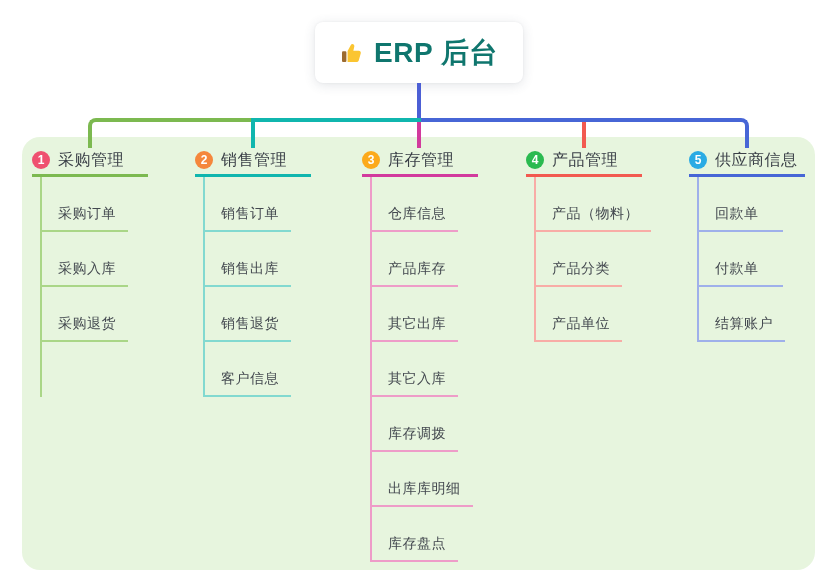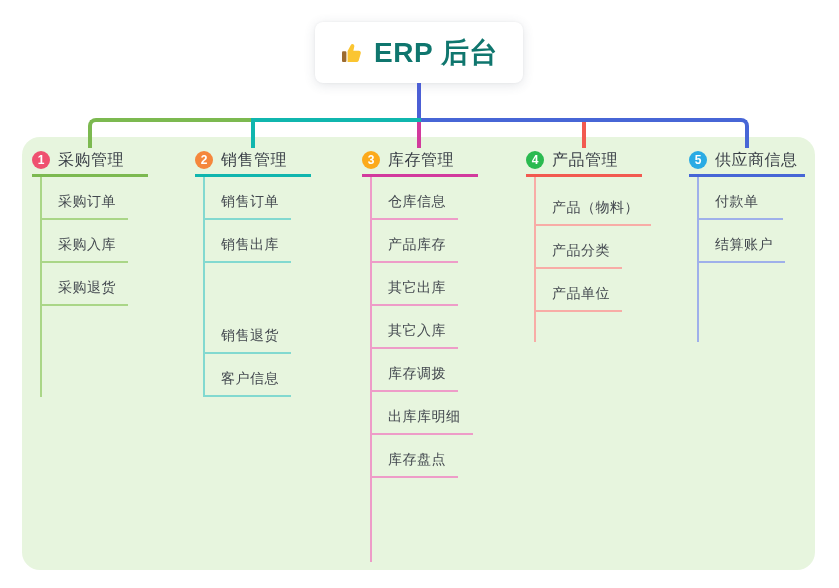--- a/index.html
+++ b/index.html
@@ -20,21 +20,21 @@
 
   
   .branch{position:absolute;top:148px;width:150px;}
   .branch-title{box-sizing:border-box;width:116px;height:29px;display:flex;align-items:center;gap:8px;
     border-bottom:3px solid #888;padding-bottom:2px;cursor:pointer;}
   .badge{flex:0 0 18px;width:18px;height:18px;border-radius:50%;color:#fff;font-size:12px;font-weight:700;
     display:flex;align-items:center;justify-content:center;line-height:1;}
   .branch-title-label{font-size:16px;font-weight:500;color:#3a3f47;white-space:nowrap;letter-spacing:.5px;}
   .spine{position:absolute;left:8px;top:29px;width:2px;}
   .items{position:absolute;left:8px;top:29px;}
-  .item{box-sizing:border-box;height:43px;min-width:86px;width:fit-content;border-bottom:2px solid #ccc;
+  .item{box-sizing:border-box;height:55px;min-width:86px;width:fit-content;border-bottom:2px solid #ccc;
     display:flex;align-items:flex-end;padding:0 12px 7px 18px;cursor:pointer;}
   .item-label{font-size:14px;color:#43484f;white-space:nowrap;letter-spacing:.5px;}
 </style>
 </head>
 <body>
 
 <div id="canvas">
 
   <div class="panel"></div>
 
@@ -79,21 +79,21 @@
         <span class="branch-title-label">销售管理</span>
       </div>
       <div class="spine" style="background: rgb(130, 217, 208); height: 220px;"></div>
       <div class="items">
         <div class="item" style="border-bottom-color: rgb(130, 217, 208);">
           <span class="item-label">销售订单</span>
         </div>
         <div class="item" style="border-bottom-color: rgb(130, 217, 208);">
           <span class="item-label">销售出库</span>
         </div>
-        <div class="item" style="border-bottom-color: rgb(130, 217, 208); margin-top: 48px;">
+        <div class="item" style="border-bottom-color: rgb(130, 217, 208);">
           <span class="item-label">销售退货</span>
         </div>
         <div class="item" style="border-bottom-color: rgb(130, 217, 208); align-items: flex-end;">
           <span class="item-label">客户信息</span>
         </div>
       </div>
     </div>
     <div class="branch" style="left: 362px;">
       <div class="branch-title" style="border-bottom-color: rgb(210, 58, 157);">
         <span class="badge" style="background: rgb(252, 170, 27);">3</span>
@@ -124,38 +124,41 @@
         </div>
       </div>
     </div>
     <div class="branch" style="left: 526px;">
       <div class="branch-title" style="border-bottom-color: rgb(242, 90, 80);">
         <span class="badge" style="background: rgb(43, 186, 80);">4</span>
         <span class="branch-title-label">产品管理</span>
       </div>
       <div class="spine" style="background: rgb(248, 172, 166); height: 165px;"></div>
       <div class="items">
-        <div class="item" style="border-bottom-color: rgb(248, 172, 166); margin-top: 6px;">
+        <div class="item" style="border-bottom-color: rgb(248, 172, 166);">
           <span class="item-label">产品（物料）</span>
         </div>
         <div class="item" style="border-bottom-color: rgb(248, 172, 166);">
           <span class="item-label">产品分类</span>
         </div>
         <div class="item" style="border-bottom-color: rgb(248, 172, 166); justify-content: flex-end;">
           <span class="item-label">产品单位</span>
         </div>
       </div>
     </div>
     <div class="branch" style="left: 689px;">
       <div class="branch-title" style="border-bottom-color: rgb(71, 102, 214);">
         <span class="badge" style="background: rgb(42, 171, 228);">5</span>
         <span class="branch-title-label">供应商信息</span>
       </div>
       <div class="spine" style="background: rgb(159, 176, 234); height: 165px;"></div>
       <div class="items">
+        <div class="item" style="border-bottom-color: rgb(159, 176, 234);">
+          <span class="item-label">回款单</span>
+        </div>
         <div class="item" style="border-bottom-color: rgb(159, 176, 234); text-align: center;">
           <span class="item-label">付款单</span>
         </div>
         <div class="item" style="border-bottom-color: rgb(159, 176, 234);">
           <span class="item-label">结算账户</span>
         </div>
       </div>
     </div>
   </div>
 

